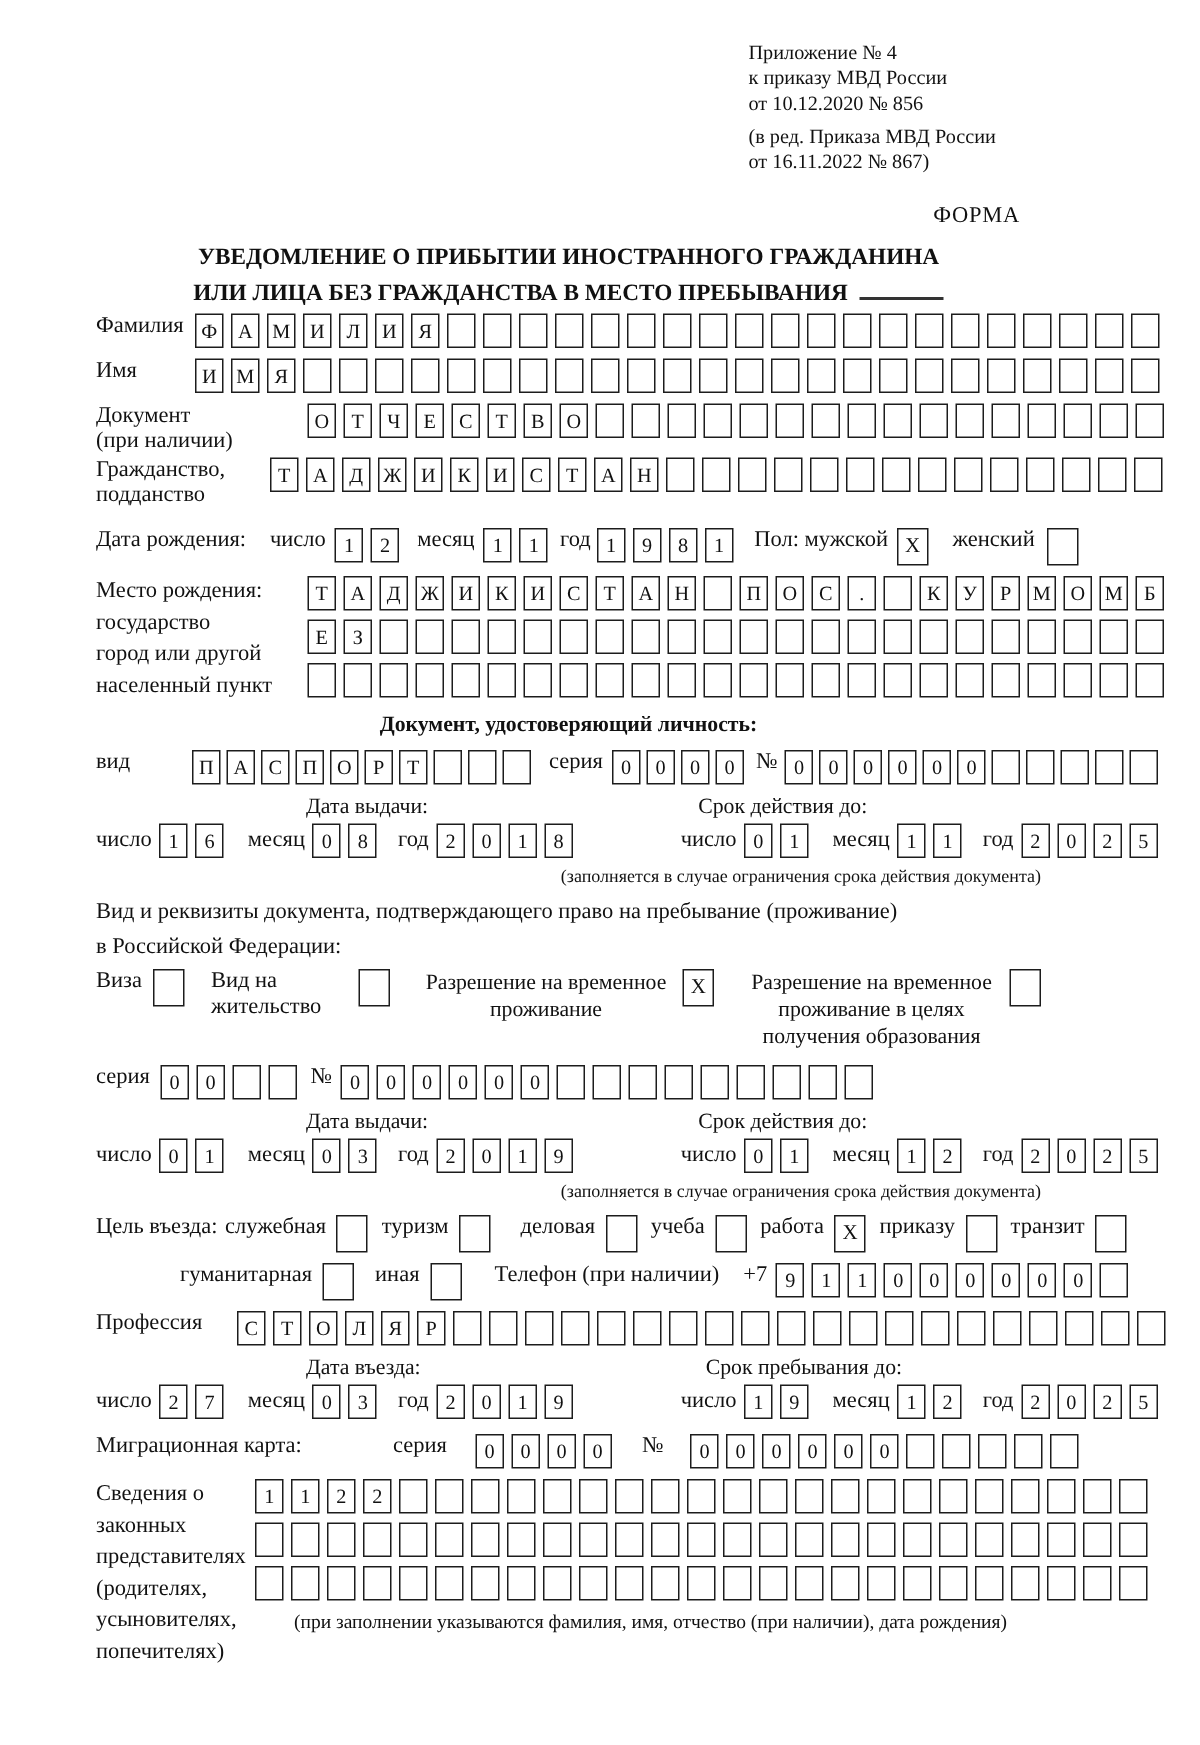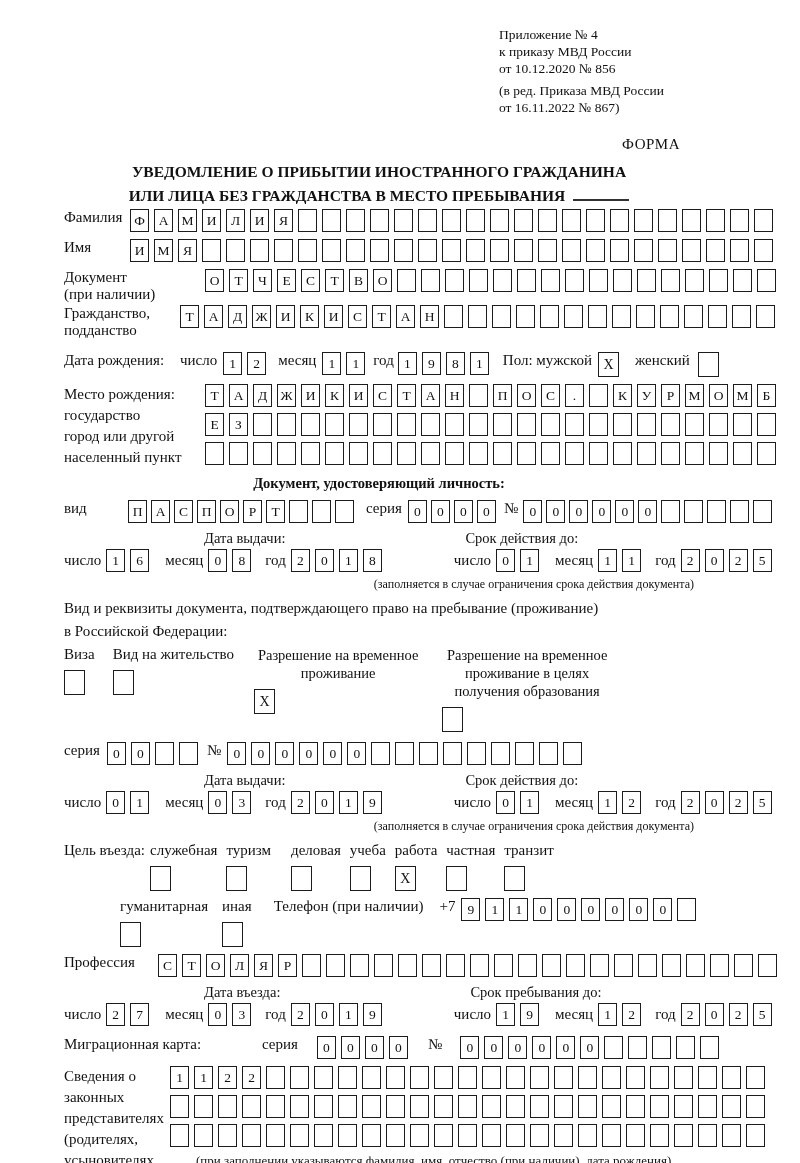--- a/index.html
+++ b/index.html
@@ -26,21 +26,21 @@
   .cell{width:19px;height:23px;border:1.7px solid #1c1c1c;box-sizing:border-box;
         display:inline-flex;align-items:center;justify-content:center;
         font-size:13.5px;flex:0 0 auto;background:#fff;}
   .cb .cell{width:21px;height:25px;font-size:14px;}
   .colrows .row{margin-bottom:6px;}
 
   .center-bold{text-align:center;font-weight:bold;font-size:14.5px;margin:4px 0 8px 0;}
   .hdr-row{margin-bottom:2px;font-size:14.5px;}
   .note{font-size:12px;text-align:right;margin:-2px 0 8px 0;}
   .plain{margin-bottom:6px;}
-  .pair{display:flex;align-items:flex-start;gap:7px;flex-direction:column;}
+  .pair{display:flex;align-items:flex-start;gap:7px;}
   .wrap-lbl{text-align:center;line-height:18px;font-size:14.5px;}
   .grp{display:flex;align-items:center;}
   .grp .lbl{margin-right:5px;}
   .grp .cells{margin-right:8px;}
   .guard-note{font-size:13px;margin:4px 0 0 140px;}
 </style>
 </head>
 <body>
 
 <div class="page">
@@ -537,21 +537,21 @@
           <span class="cell"></span>
         </span>
     </span>
     <span class="pair" style="margin-left:9px">
       <span>работа</span>
       <span class="cells cb">
           <span class="cell">X</span>
         </span>
     </span>
     <span class="pair" style="margin-left:9px">
-      <span>частная</span>
+      <span>приказу</span>
       <span class="cells cb">
           <span class="cell"></span>
         </span>
     </span>
     <span class="pair" style="margin-left:9px">
       <span>транзит</span>
       <span class="cells cb">
           <span class="cell"></span>
         </span>
     </span>

